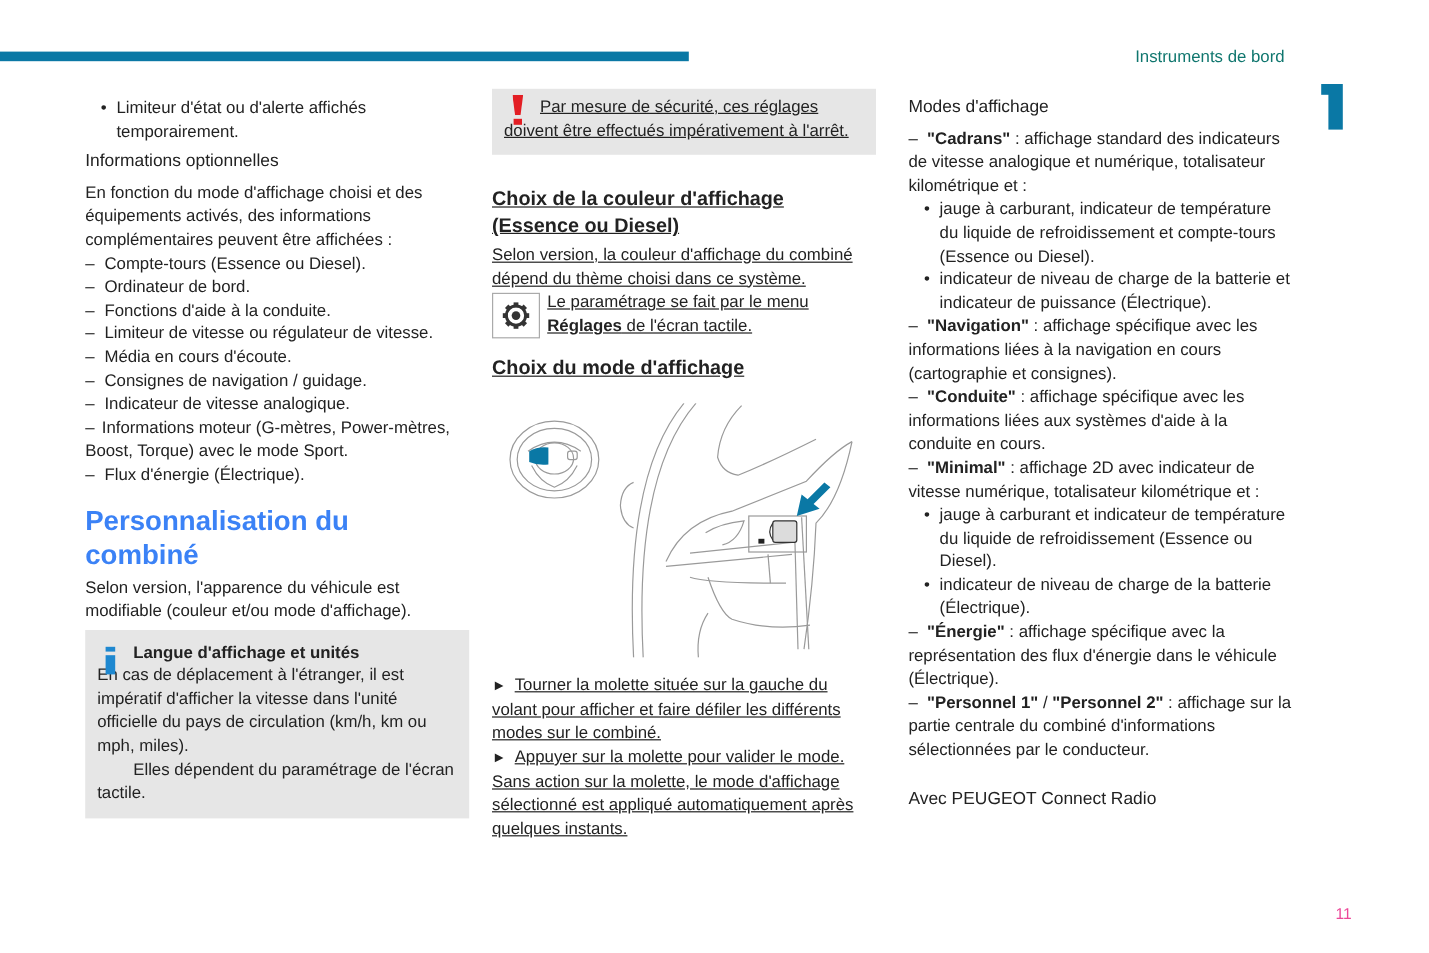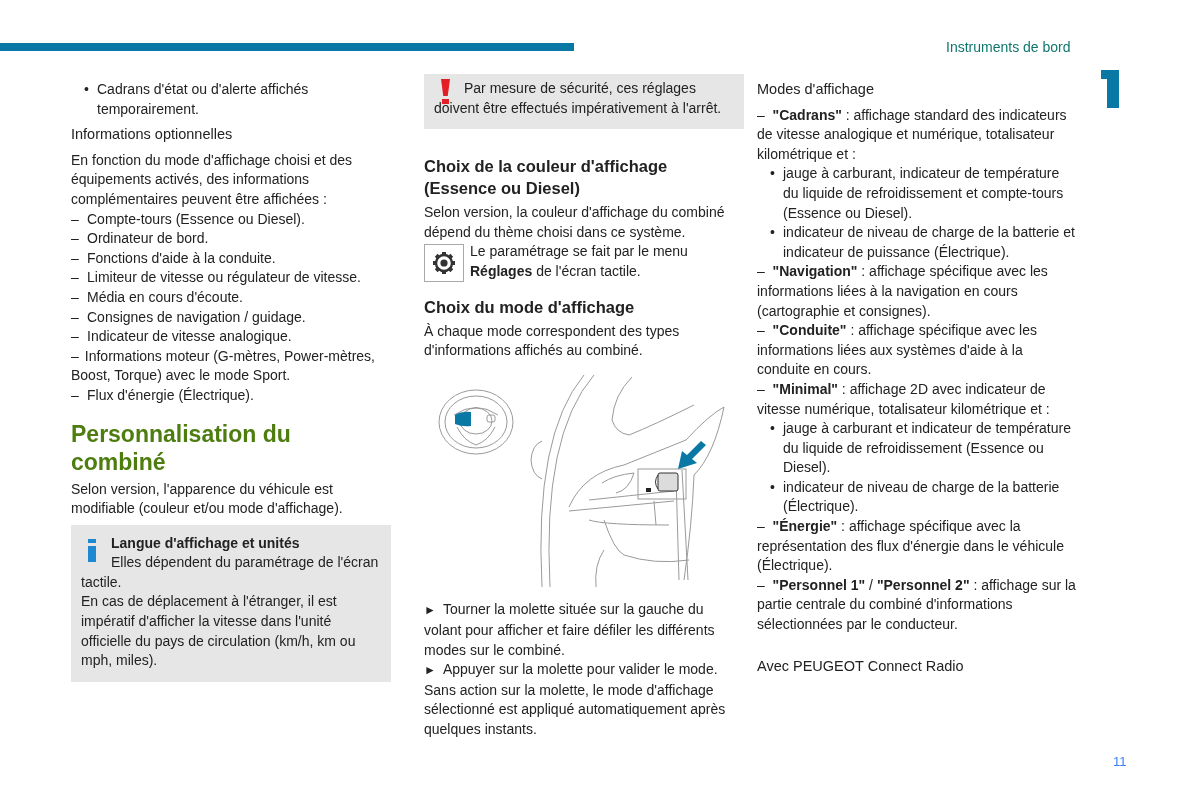--- a/index.html
+++ b/index.html
@@ -3,36 +3,36 @@
 <meta charset="utf-8">
 <style>
   * { box-sizing: border-box; margin: 0; padding: 0; }
   html, body { width: 1191px; height: 794px; background: #ffffff; overflow: hidden; }
   body { position: relative; font-family: "Liberation Sans", sans-serif; color: #222; font-size: 14px; line-height: 19.6px; }
   .top-bar { position: absolute; left: 0; top: 43px; width: 574px; height: 8px; background: #0a78a5; }
   .section-title { position: absolute; left: 946px; top: 38px; font-size: 14px; color: #0f766e; }
   .chapter-num { position: absolute; left: 1101px; top: 70px; width: 18px; height: 38px; }
   .chapter-num .stem { position: absolute; left: 6px; top: 0; width: 12px; height: 38px; background: #0a78a5; }
   .chapter-num .flag { position: absolute; left: 0; top: 0; width: 8px; height: 9px; background: #0a78a5; }
-  .page-num { position: absolute; left: 1113px; top: 752px; font-size: 13px; color: #3b82f6; }
+  .page-num { position: absolute; left: 1113px; top: 752px; font-size: 13px; color: #ec4899; }
 
   .col { position: absolute; top: 80px; }
   .col1 { left: 71px; width: 320px; }
-  .col2 { left: 424px; width: 320px; }
+  .col2 { left: 410px; width: 320px; text-decoration: underline; }
   .col3 { left: 757px; width: 320px; }
 
   p { margin: 0; }
   .bullet { position: relative; padding-left: 26px; }
   .bullet::before { content: "•"; position: absolute; left: 13px; top: 0; }
   .dash { position: relative; padding-left: 16px; }
   .dash .d { position: absolute; left: 0; top: 0; }
   .dash-inline .d { margin-right: 6px; }
   .h3 { font-weight: normal; font-size: 14.5px; margin-top: 4px; margin-bottom: 6px; }
   .h2 { font-weight: bold; font-size: 16.5px; line-height: 22px; margin-bottom: 4px; }
-  .h1 { font-weight: bold; font-size: 23px; line-height: 28px; margin-top: 14px; margin-bottom: 4px; color: #4d7c0f; }
+  .h1 { font-weight: bold; font-size: 23px; line-height: 28px; margin-top: 14px; margin-bottom: 4px; color: #3b82f6; }
 
   .box { background: #e6e6e6; padding: 9px 10px 11px 10px; position: relative; }
   .box .indent { padding-left: 30px; }
   .info-icon { position: absolute; left: 17px; top: 14px; width: 8px; height: 24px; }
   .info-icon .dot { position: absolute; left: 0; top: 0; width: 8px; height: 4px; background: #1e88d0; }
   .info-icon .bar { position: absolute; left: 0; top: 7px; width: 8px; height: 16px; background: #1e88d0; }
   .warn-icon { position: absolute; left: 17px; top: 5px; width: 9px; height: 26px; }
   .warn-icon .bar { position: absolute; left: 0; top: 0; width: 9px; height: 17px; background: #e31e24; clip-path: polygon(0 0,100% 0,75% 100%,25% 100%); }
   .warn-icon .dot { position: absolute; left: 1px; top: 20px; width: 7px; height: 5px; background: #e31e24; }
 
@@ -48,21 +48,21 @@
 <body>
 
 <div class="top-bar"></div>
 <div class="section-title">Instruments de bord</div>
 <div class="chapter-num">
   <div class="flag"></div>
   <div class="stem"></div>
 </div>
 
 <div class="col col1">
-  <p class="bullet">Cadrans d'état ou d'alerte affichés temporairement.</p>
+  <p class="bullet">Limiteur d'état ou d'alerte affichés temporairement.</p>
   <p class="h3" style="margin-top:6px">Informations optionnelles</p>
   <p>En fonction du mode d'affichage choisi et des équipements activés, des informations complémentaires peuvent être affichées :</p>
   <div>
     <p class="dash"><span class="d">–</span><span>Compte-tours (Essence ou Diesel).</span></p>
     <p class="dash"><span class="d">–</span><span>Ordinateur de bord.</span></p>
     <p class="dash"><span class="d">–</span><span>Fonctions d'aide à la conduite.</span></p>
     <p class="dash"><span class="d">–</span><span>Limiteur de vitesse ou régulateur de vitesse.</span></p>
     <p class="dash"><span class="d">–</span><span>Média en cours d'écoute.</span></p>
     <p class="dash"><span class="d">–</span><span>Consignes de navigation / guidage.</span></p>
     <p class="dash"><span class="d">–</span><span>Indicateur de vitesse analogique.</span></p>
@@ -70,22 +70,22 @@
     <p class="dash"><span class="d">–</span><span>Flux d'énergie (Électrique).</span></p>
   </div>
   <p class="h1">Personnalisation du combiné</p>
   <p>Selon version, l'apparence du véhicule est modifiable (couleur et/ou mode d'affichage).</p>
   <div class="box" style="margin-top:6px">
     <div class="info-icon">
         <div class="dot"></div>
         <div class="bar"></div>
       </div>
     <p class="indent" style="font-weight:bold">Langue d'affichage et unités</p>
+    <p>En cas de déplacement à l'étranger, il est impératif d'afficher la vitesse dans l'unité officielle du pays de circulation (km/h, km ou mph, miles).</p>
     <p style="text-indent:30px">Elles dépendent du paramétrage de l'écran tactile.</p>
-    <p>En cas de déplacement à l'étranger, il est impératif d'afficher la vitesse dans l'unité officielle du pays de circulation (km/h, km ou mph, miles).</p>
   </div>
 </div>
 
 <div class="col col2">
   <div class="box" style="padding-top:0; margin-top:-6px; padding-top:5px">
     <div class="warn-icon">
         <div class="bar"></div>
         <div class="dot"></div>
       </div>
     <p style="text-indent:30px; padding-left:0">Par mesure de sécurité, ces réglages doivent être effectués impérativement à l'arrêt.</p>
@@ -107,21 +107,20 @@
           <rect x="11" y="2" width="4" height="4" transform="rotate(45 13 13)"></rect>
           <rect x="11" y="20" width="4" height="4" transform="rotate(45 13 13)"></rect>
           <rect x="2" y="11" width="4" height="4" transform="rotate(45 13 13)"></rect>
           <rect x="20" y="11" width="4" height="4" transform="rotate(45 13 13)"></rect>
         </g>
       </svg>
     </div>
     <p><span>Le paramétrage se fait par le menu </span><b>Réglages</b><span> de l'écran tactile.</span></p>
   </div>
   <p class="h2" style="margin-top:14px">Choix du mode d'affichage</p>
-  <p>À chaque mode correspondent des types d'informations affichés au combiné.</p>
 
   <svg class="illustration" viewBox="0 0 320 212">
     <g fill="none" stroke="#9a9a9a" stroke-width="1">
 
       <ellipse cx="52" cy="47" rx="37" ry="32"></ellipse>
       <ellipse cx="52" cy="47" rx="31" ry="26"></ellipse>
       <path d="M30 40 Q52 25 74 40"></path>
       <path d="M33 52 Q40 66 52 70 Q64 66 71 52"></path>
       <ellipse cx="52" cy="46" rx="16" ry="13"></ellipse>
       <rect x="63" y="40" width="8" height="7" rx="2"></rect>

